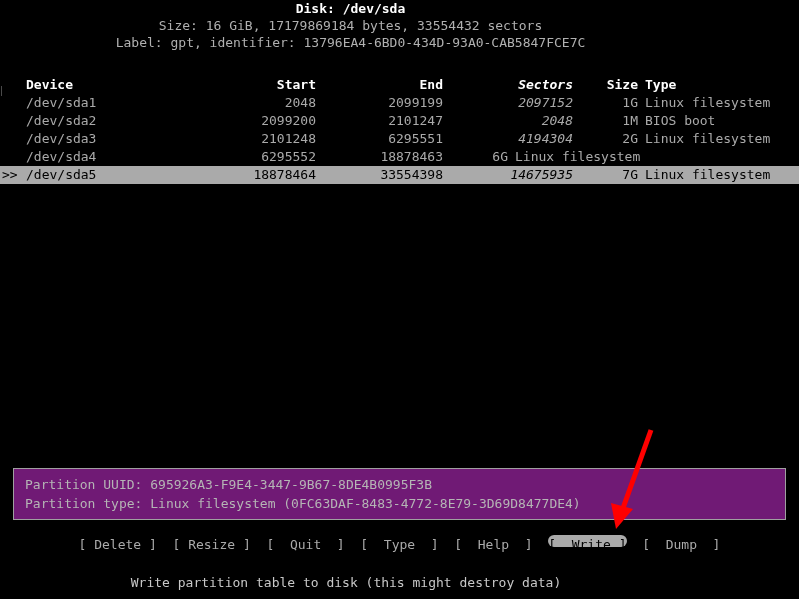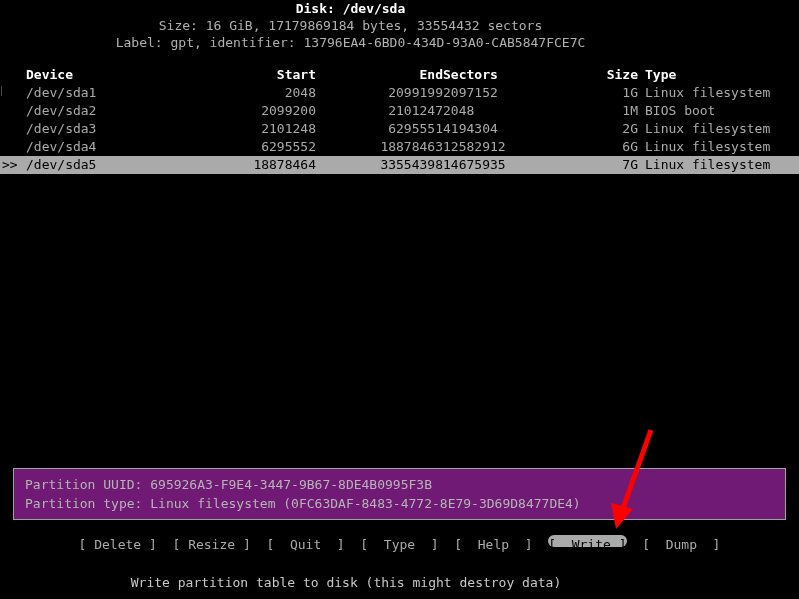--- a/index.html
+++ b/index.html
@@ -33,41 +33,41 @@
     width: 701px;
     text-align: center;
   }
   .hdr-line { height: 17px; line-height: 17px; white-space: pre; }
   .bright { color: #ffffff; font-weight: bold; }
   .dim { color: #b0b0b0; }
 
   
   .table-wrap {
     position: absolute;
-    left: 0; top: 66px;
+    left: 0; top: 76px;
     width: 642px;
   }
   .prow {
     display: flex;
     height: 18px;
     line-height: 18px;
     white-space: pre;
     width: 799px;
     box-sizing: border-box;
   }
   .prow.header { color: #ffffff; font-weight: bold; }
   .prow.selected {
     background: #aaaaaa;
     color: #000000;
   }
   .c-mark   { width: 26px; text-align: left;  padding-left: 2px; box-sizing: border-box; }
   .c-device { width: 180px; text-align: left; box-sizing: border-box; }
   .c-start  { width: 110px; text-align: right; box-sizing: border-box; }
   .c-end    { width: 127px; text-align: right; box-sizing: border-box; }
-  .c-sectors{ width: 130px; text-align: left; box-sizing: border-box; }
+  .c-sectors{ width: 130px; text-align: right; box-sizing: border-box; font-style: italic; }
   .c-size   { width: 65px;  text-align: right; box-sizing: border-box; }
   .c-type   { width: 160px; text-align: left;  padding-left: 7px; box-sizing: border-box; }
 
   
   .left-edge {
     position: absolute;
     left: 1px;
     top: 86px;
     width: 1px;
     height: 10px;
@@ -193,21 +193,20 @@
       <span class="c-sectors">4194304</span>
       <span class="c-size">2G</span>
       <span class="c-type">Linux filesystem</span>
     </div>
 
     <div class="prow">
       <span class="c-mark"></span>
       <span class="c-device">/dev/sda4</span>
       <span class="c-start">6295552</span>
       <span class="c-end">18878463</span>
-      <span class="c-sectors">12582912</span>
       <span class="c-size">6G</span>
       <span class="c-type">Linux filesystem</span>
     </div>
 
     <div class="prow selected">
       <span class="c-mark">&gt;&gt;</span>
       <span class="c-device">/dev/sda5</span>
       <span class="c-start">18878464</span>
       <span class="c-end">33554398</span>
       <span class="c-sectors">14675935</span>

